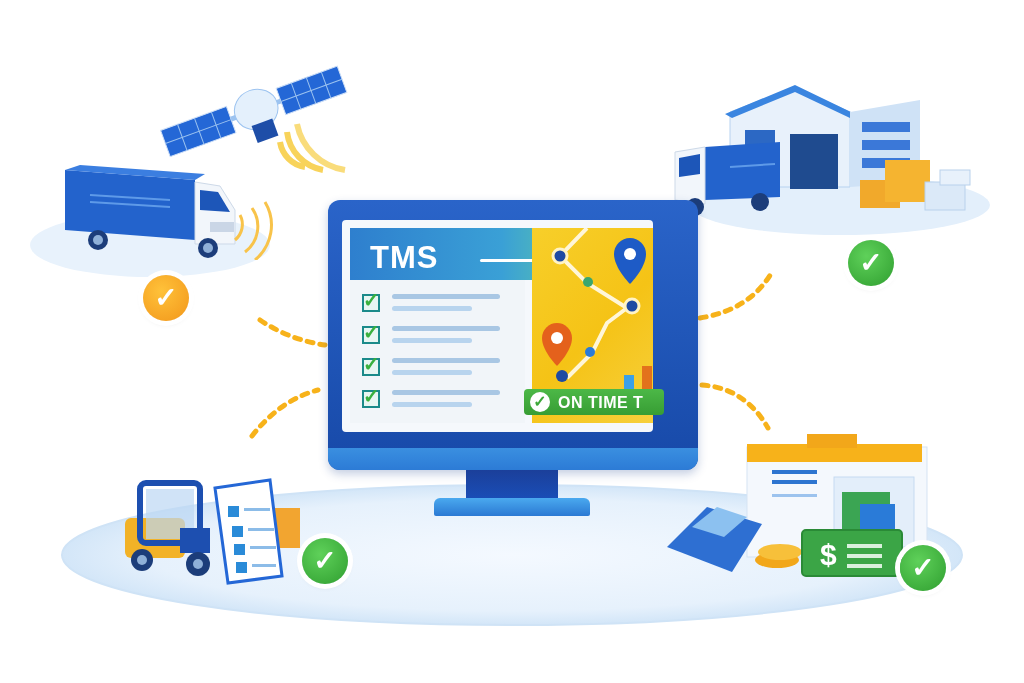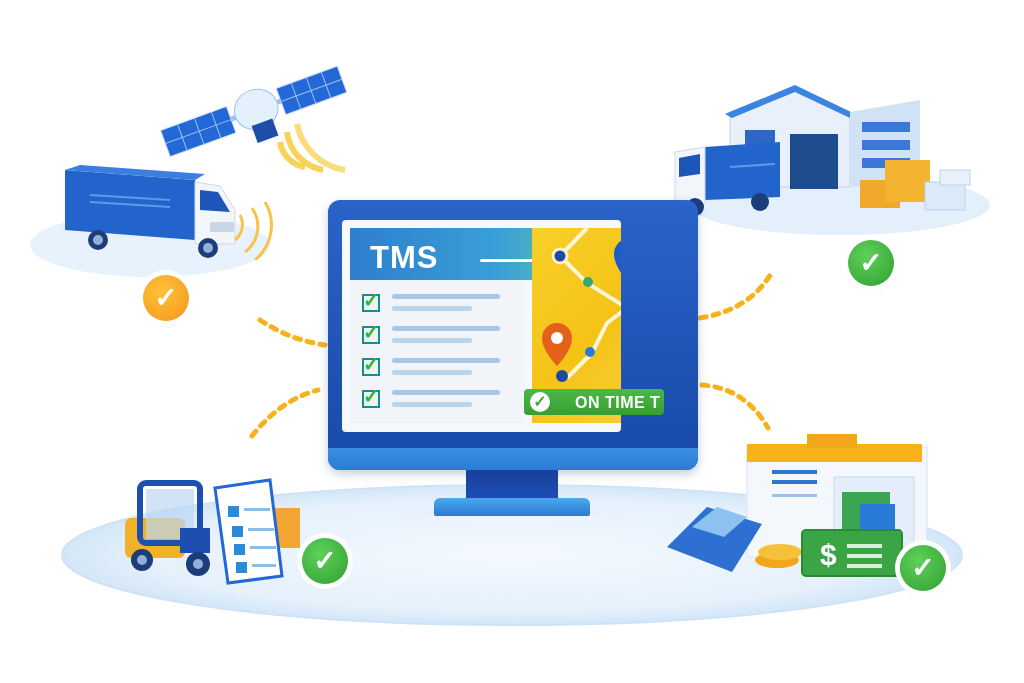--- a/index.html
+++ b/index.html
@@ -3,34 +3,34 @@
 <meta charset="utf-8">
 <style>
   html,body{margin:0;padding:0;}
   body{width:1024px;height:683px;overflow:hidden;background:#ffffff;position:relative;font-family:"Liberation Sans",sans-serif;}
   .abs{position:absolute;}
   svg{display:block;}
   .scene{position:absolute;left:0;top:0;width:1024px;height:683px;}
   
   .monitor-frame{position:absolute;left:328px;top:200px;width:370px;height:270px;background:linear-gradient(180deg,#2a64c9,#1749a8);border-radius:12px;box-shadow:0 4px 10px rgba(20,60,140,.25);}
   .monitor-chin{position:absolute;left:0;bottom:0;width:100%;height:22px;background:linear-gradient(180deg,#3a8fe0,#2c7bd6);border-radius:0 0 12px 12px;}
-  .screen{position:absolute;left:14px;top:20px;width:279px;height:212px;background:#f5f8fc;border-radius:4px;overflow:hidden;}
+  .screen{position:absolute;left:14px;top:20px;width:311px;height:212px;background:#f5f8fc;border-radius:4px;overflow:hidden;}
   .screen-header{position:absolute;left:8px;top:8px;width:190px;height:52px;background:linear-gradient(90deg,#2e7fce,#3aa0d6 80%,#4bb3c0);}
   .tms-title{position:absolute;left:20px;top:12px;color:#fff;font-weight:bold;font-size:31px;letter-spacing:1px;}
   .tms-line{position:absolute;left:130px;top:31px;width:60px;height:3px;background:#fff;border-radius:2px;}
   .left-panel{position:absolute;left:8px;top:60px;width:175px;height:143px;background:#f1f5f9;}
   .check-row{position:absolute;left:12px;width:160px;height:26px;}
   .checkbox{position:absolute;left:0;top:2px;width:18px;height:18px;border:2px solid #1b8a8a;box-sizing:border-box;background:#e8f6f2;}
   .checkbox .tick{position:absolute;left:-1px;top:-6px;color:#3ab03e;font-size:20px;font-weight:bold;line-height:20px;}
   .bar1{position:absolute;left:30px;top:2px;width:108px;height:5px;border-radius:3px;background:#a9c7e4;}
   .bar2{position:absolute;left:30px;top:14px;width:80px;height:5px;border-radius:3px;background:#b8d4ee;}
   .map{position:absolute;left:190px;top:8px;width:143px;height:195px;background:linear-gradient(135deg,#f7cf2a,#f5c316 50%,#f7d243);}
   .ontime{position:absolute;left:524px;top:389px;width:140px;height:26px;background:linear-gradient(180deg,#4cb847,#379d34);border-radius:4px;color:#fff;font-weight:bold;font-size:16px;}
   .ontime .circ{position:absolute;left:6px;top:3px;width:20px;height:20px;border-radius:50%;background:#fff;color:#3ea83a;font-size:16px;line-height:20px;text-align:center;font-weight:bold;}
-  .ontime .txt{position:absolute;left:51px;top:5px;letter-spacing:.5px;}
+  .ontime .txt{position:absolute;left:34px;top:5px;letter-spacing:.5px;}
   .stand-neck{position:absolute;left:466px;top:470px;width:92px;height:32px;background:linear-gradient(180deg,#1b3f9a,#1a4fba);}
   .stand-base{position:absolute;left:434px;top:498px;width:156px;height:18px;background:linear-gradient(180deg,#4aa9ef,#2b79d3);border-radius:6px 6px 2px 2px;}
   .badge{position:absolute;width:46px;height:46px;border-radius:50%;box-shadow:0 0 0 5px #fff,0 2px 6px rgba(0,0,0,.15);color:#fff;font-size:28px;font-weight:bold;text-align:center;line-height:46px;}
   .badge.green{background:radial-gradient(circle at 40% 35%,#5fd15a,#2f9e2f);}
   .badge.orange{background:radial-gradient(circle at 40% 35%,#ffc23a,#f2961a);}
 </style>
 </head>
 <body>
 
 <div class="scene">

